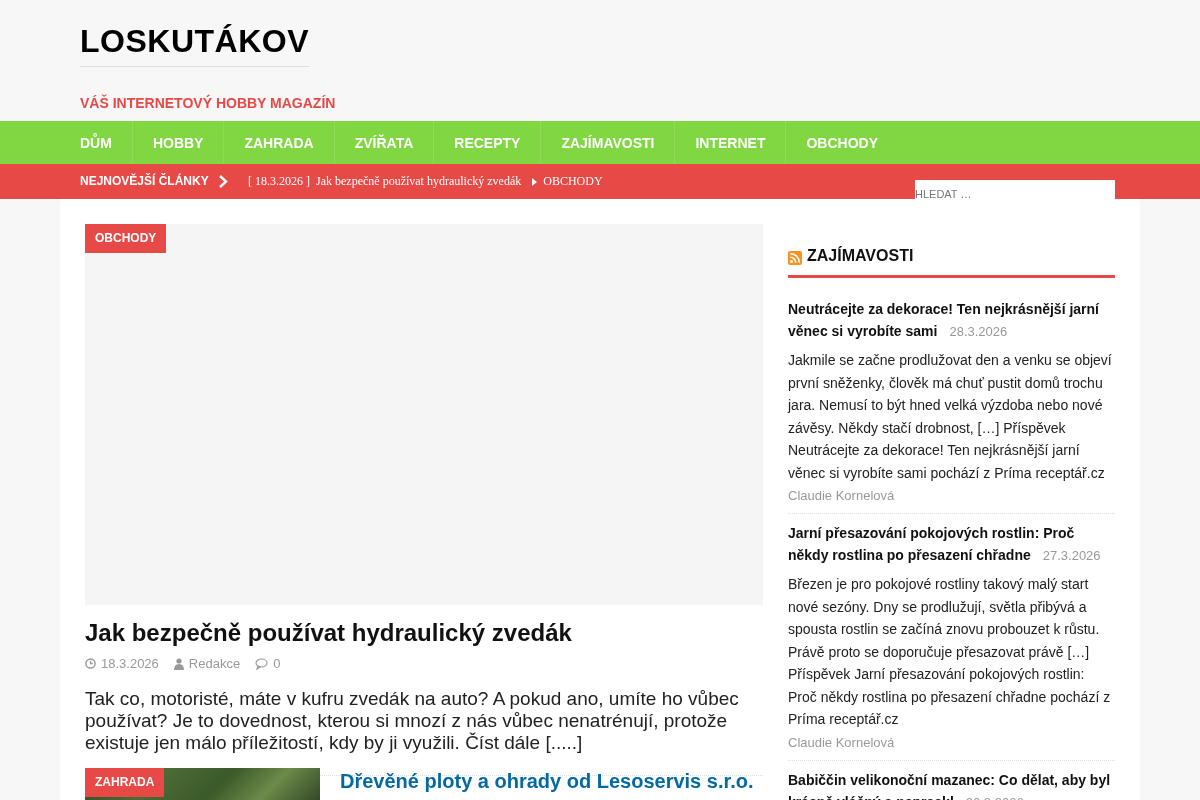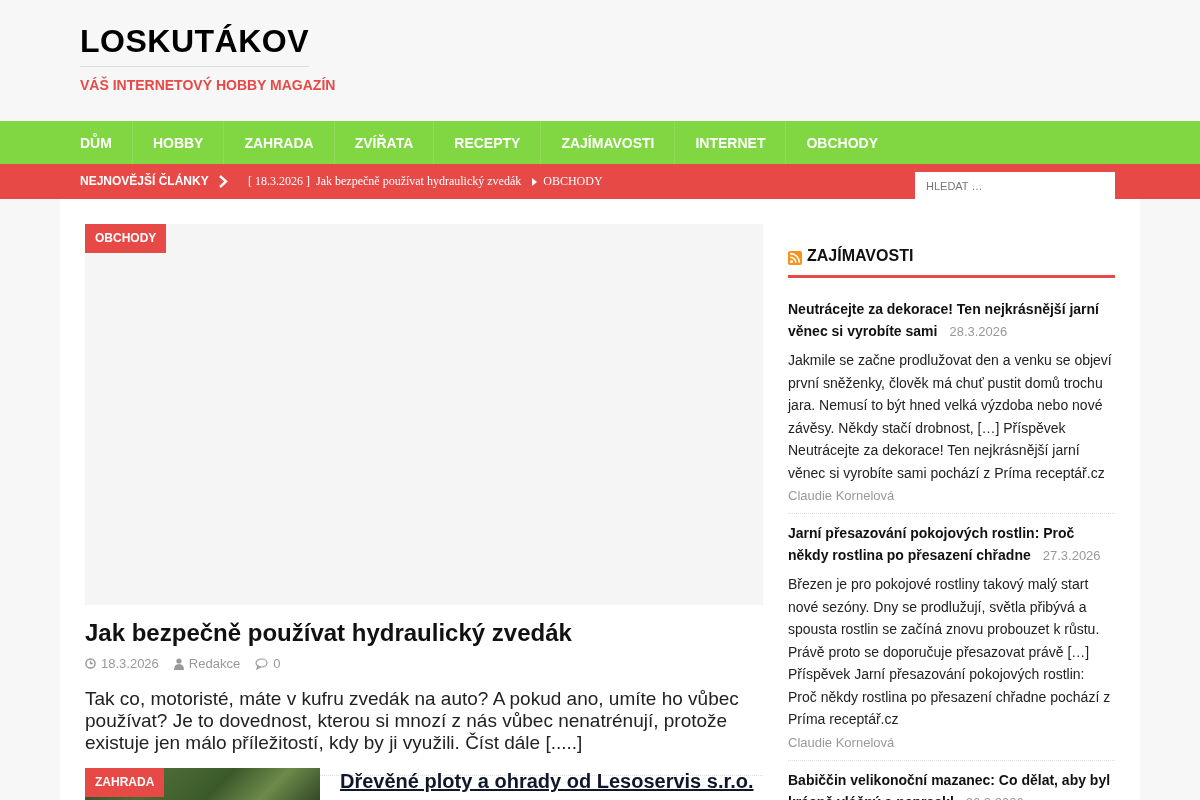--- a/index.html
+++ b/index.html
@@ -1,51 +1,51 @@
 <!DOCTYPE html>
 <html><head>
 <meta charset="utf-8">
 <style>
   * { box-sizing: border-box; margin: 0; padding: 0; }
   html, body { width: 1200px; height: 800px; overflow: hidden; }
   body { background: #f7f7f7; font-family: "Liberation Sans", sans-serif; color: #222; position: relative; }
 
   .site-header { height: 121px; padding: 22px 80px 0; }
   .site-title { font-size: 32px; font-weight: bold; color: #000; letter-spacing: 0.5px; line-height: 38px; padding-bottom: 6px; border-bottom: 1px solid #ddd; display: inline-block; }
-  .site-desc { font-size: 14px; font-weight: bold; color: #e64946; margin-top: 10px; text-transform: uppercase; }
+  .site-desc { font-size: 14px; font-weight: bold; color: #e64946; margin-top: 28px; text-transform: uppercase; }
 
   .main-nav { position: absolute; top: 121px; left: 0; width: 1200px; height: 43px; background: #81d742; }
   .main-nav ul { list-style: none; display: flex; padding-left: 60px; height: 43px; }
   .main-nav li { height: 43px; display: flex; align-items: center; padding: 0 20px; font-size: 14px; font-weight: bold; color: #fff; border-right: 1px solid rgba(255,255,255,0.12); cursor: pointer; }
   .main-nav li:last-child { border-right: none; }
 
   .ticker { position: absolute; top: 164px; left: 0; width: 1200px; height: 35px; background: #e64946; color: #fff; }
   .ticker-label { position: absolute; left: 80px; top: 0; height: 35px; line-height: 35px; font-size: 12px; font-weight: bold; }
   .ticker-chevron { position: absolute; left: 218px; top: 11px; width: 10px; height: 13px; }
   .ticker-item { position: absolute; left: 248px; top: 0; height: 35px; line-height: 35px; font-size: 12px; font-family: Liberation Serif, serif; }
   .ticker-item .tri { display: inline-block; width: 0; height: 0; border-top: 4px solid transparent; border-bottom: 4px solid transparent; border-left: 5px solid #fff; margin: 0 6px 0 8px; vertical-align: middle; }
-  .search-box { position: absolute; left: 915px; top: 8px; width: 200px; height: 28px; background: #fff; border: none; font-size: 11px; color: #666; padding-left: 11px; font-family: "Liberation Sans", sans-serif; }
+  .search-box { position: absolute; left: 915px; top: 16px; width: 200px; height: 28px; background: #fff; border: none; font-size: 11px; color: #666; font-family: "Liberation Sans", sans-serif; }
   .search-box::placeholder { color: #777; }
 
   .content { position: absolute; top: 199px; left: 60px; width: 1080px; height: 601px; background: #fff; }
 
   .feature { position: absolute; left: 25px; top: 25px; width: 678px; }
   .feature-img { width: 678px; height: 381px; background: #f5f5f5; position: relative; }
   .cat-badge { position: absolute; left: 0; top: 0; background: #e64946; color: #fff; font-size: 12px; font-weight: bold; padding: 0 10px; height: 29px; line-height: 29px; }
   .feature-title { font-size: 24px; font-weight: bold; color: #111; margin-top: 13px; line-height: 30px; }
   .meta { margin-top: 8px; font-size: 13px; color: #999; display: flex; align-items: center; gap: 1px; }
   .meta span.item { display: inline-flex; align-items: center; margin-right: 14px; }
   .meta svg { margin-right: 5px; }
   .excerpt { margin-top: 17px; font-size: 19px; line-height: 22px; color: #222; }
   .divider { margin-top: 21px; border-top: 1px dotted #ddd; }
 
   .second { position: absolute; left: 25px; top: 569px; width: 678px; height: 40px; }
   .second-img { position: absolute; left: 0; top: 0; width: 235px; height: 40px; background: linear-gradient(135deg, #2d4a25 0%, #4c6b35 30%, #3a5a2a 55%, #6d8a4a 75%, #2b3f22 100%); overflow: hidden; }
   .second-img .badge2 { position: absolute; left: 0; top: 0; background: #e64946; color: #fff; font-size: 12px; font-weight: bold; padding: 0 10px; height: 29px; line-height: 29px; }
-  .second-title { position: absolute; left: 255px; top: 0; font-size: 20px; font-weight: bold; color: #0f172a; line-height: 26px; white-space: nowrap; text-decoration: underline; }
+  .second-title { position: absolute; left: 255px; top: 0; font-size: 20px; font-weight: bold; color: #0369a1; line-height: 26px; white-space: nowrap; }
 
   .sidebar { position: absolute; left: 728px; top: 48px; width: 327px; }
   .widget-title { display: flex; align-items: center; font-size: 16px; font-weight: bold; color: #111; padding-bottom: 10px; border-bottom: 3px solid #e64946; }
   .rss-icon { width: 14px; height: 14px; margin-right: 5px; margin-top: 4px; }
   .rss-list { list-style: none; }
   .rss-item { padding: 20px 0 7px; border-bottom: 1px dotted #ddd; }
   .rss-item + .rss-item { padding-top: 8px; }
   .rss-title { font-size: 14px; font-weight: bold; color: #111; line-height: 22px; }
   .rss-date { font-size: 13px; color: #999; font-weight: normal; margin-left: 12px; }
   .rss-summary { font-size: 14px; color: #222; line-height: 22.5px; margin-top: 6px; }

